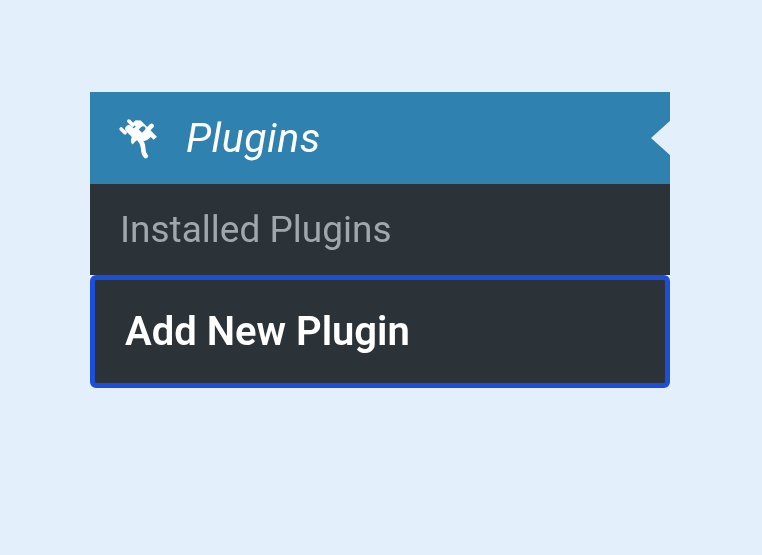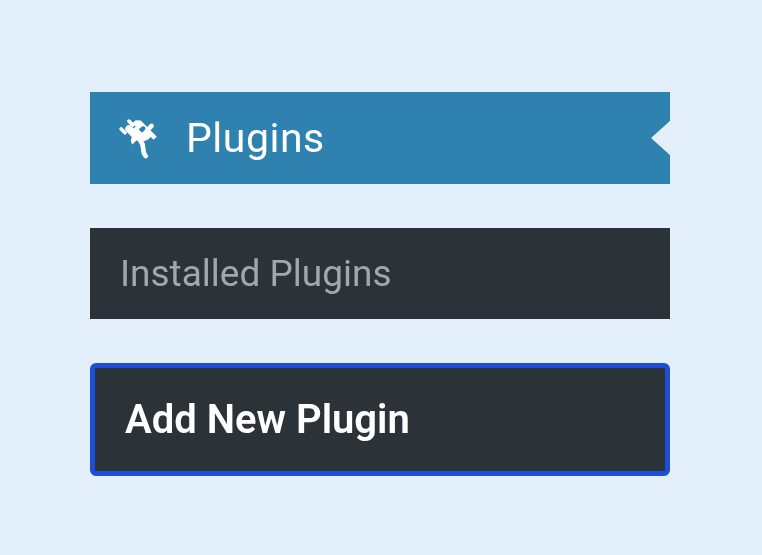--- a/index.html
+++ b/index.html
@@ -22,20 +22,21 @@
       width: 580px;
     }
     .menu-header {
       background: #2f81b0;
       color: #ffffff;
       display: flex;
       align-items: center;
       padding: 18px 24px;
       position: relative;
       height: 92px;
+      font-style: italic;
     }
     .menu-header-icon {
       width: 48px;
       height: 48px;
       margin-right: 24px;
       display: flex;
       align-items: center;
       justify-content: center;
     }
     .menu-header-label {
@@ -54,21 +55,20 @@
       border-bottom: 18px solid transparent;
       border-right: 20px solid #e4effc;
     }
     .submenu-item {
       background: #2c3338;
       color: #ffffff;
       padding: 24px 30px;
       font-size: 37px;
       font-weight: 400;
       cursor: pointer;
-      margin-top: 44px;
     }
     .submenu-item.inactive {
       color: #a0a8ae;
     }
     .submenu-item.highlighted {
       border: 5px solid #1d4ed8;
       border-radius: 6px;
       font-weight: 600;
       padding: 28px 30px;
       font-size: 40px;

